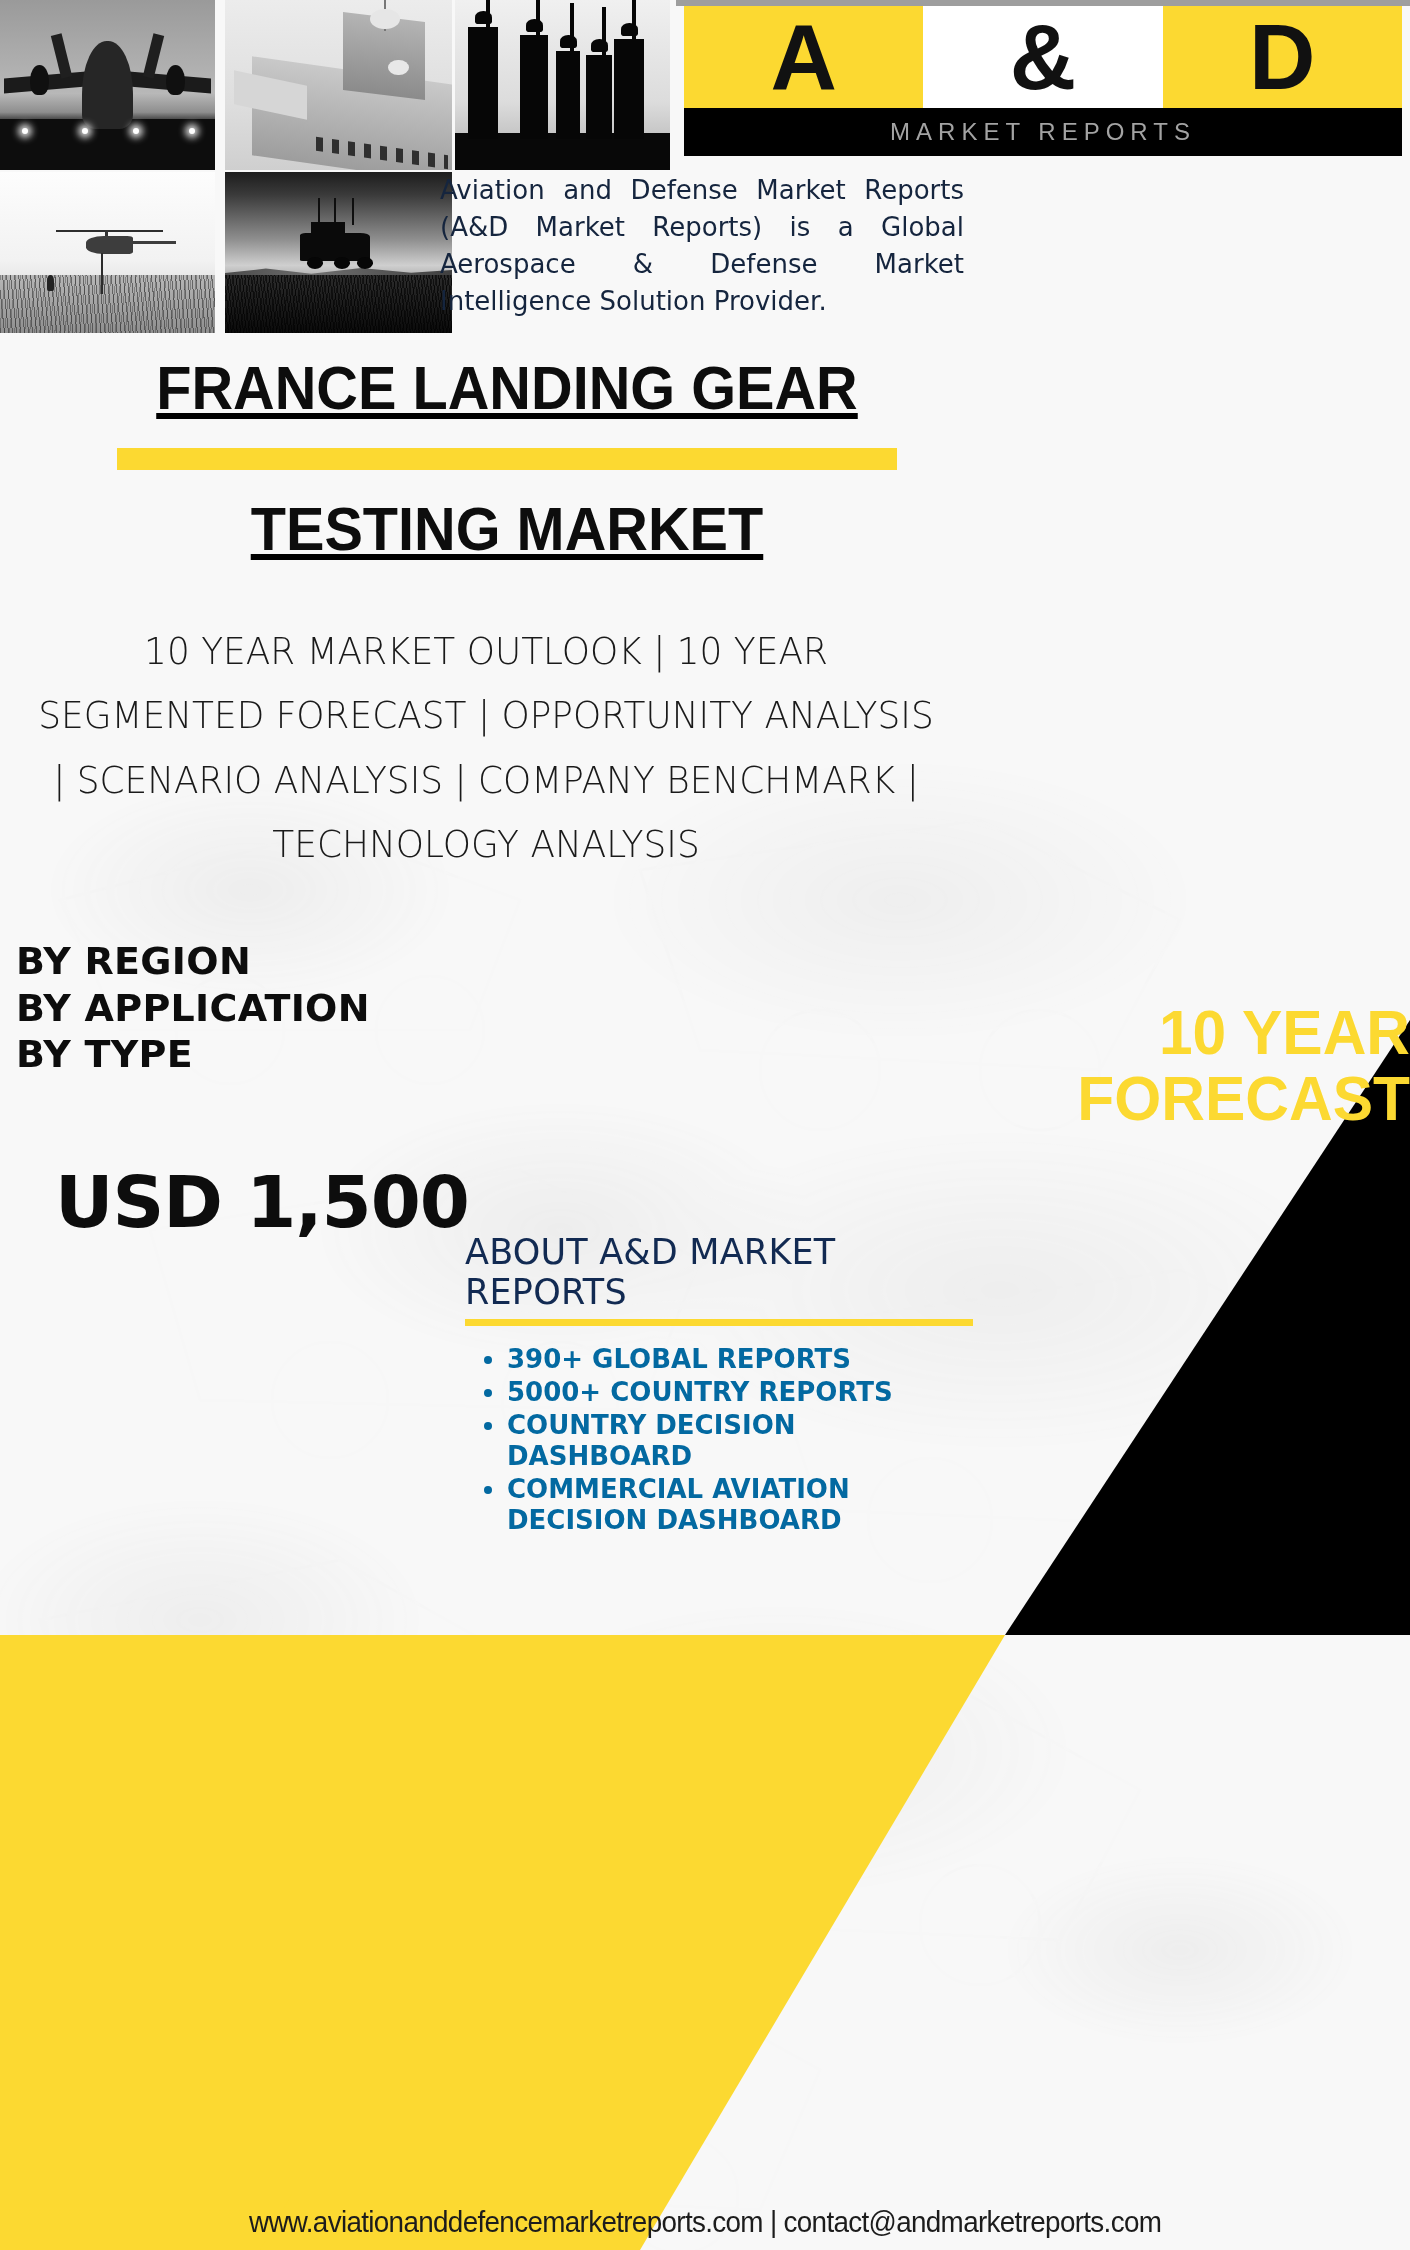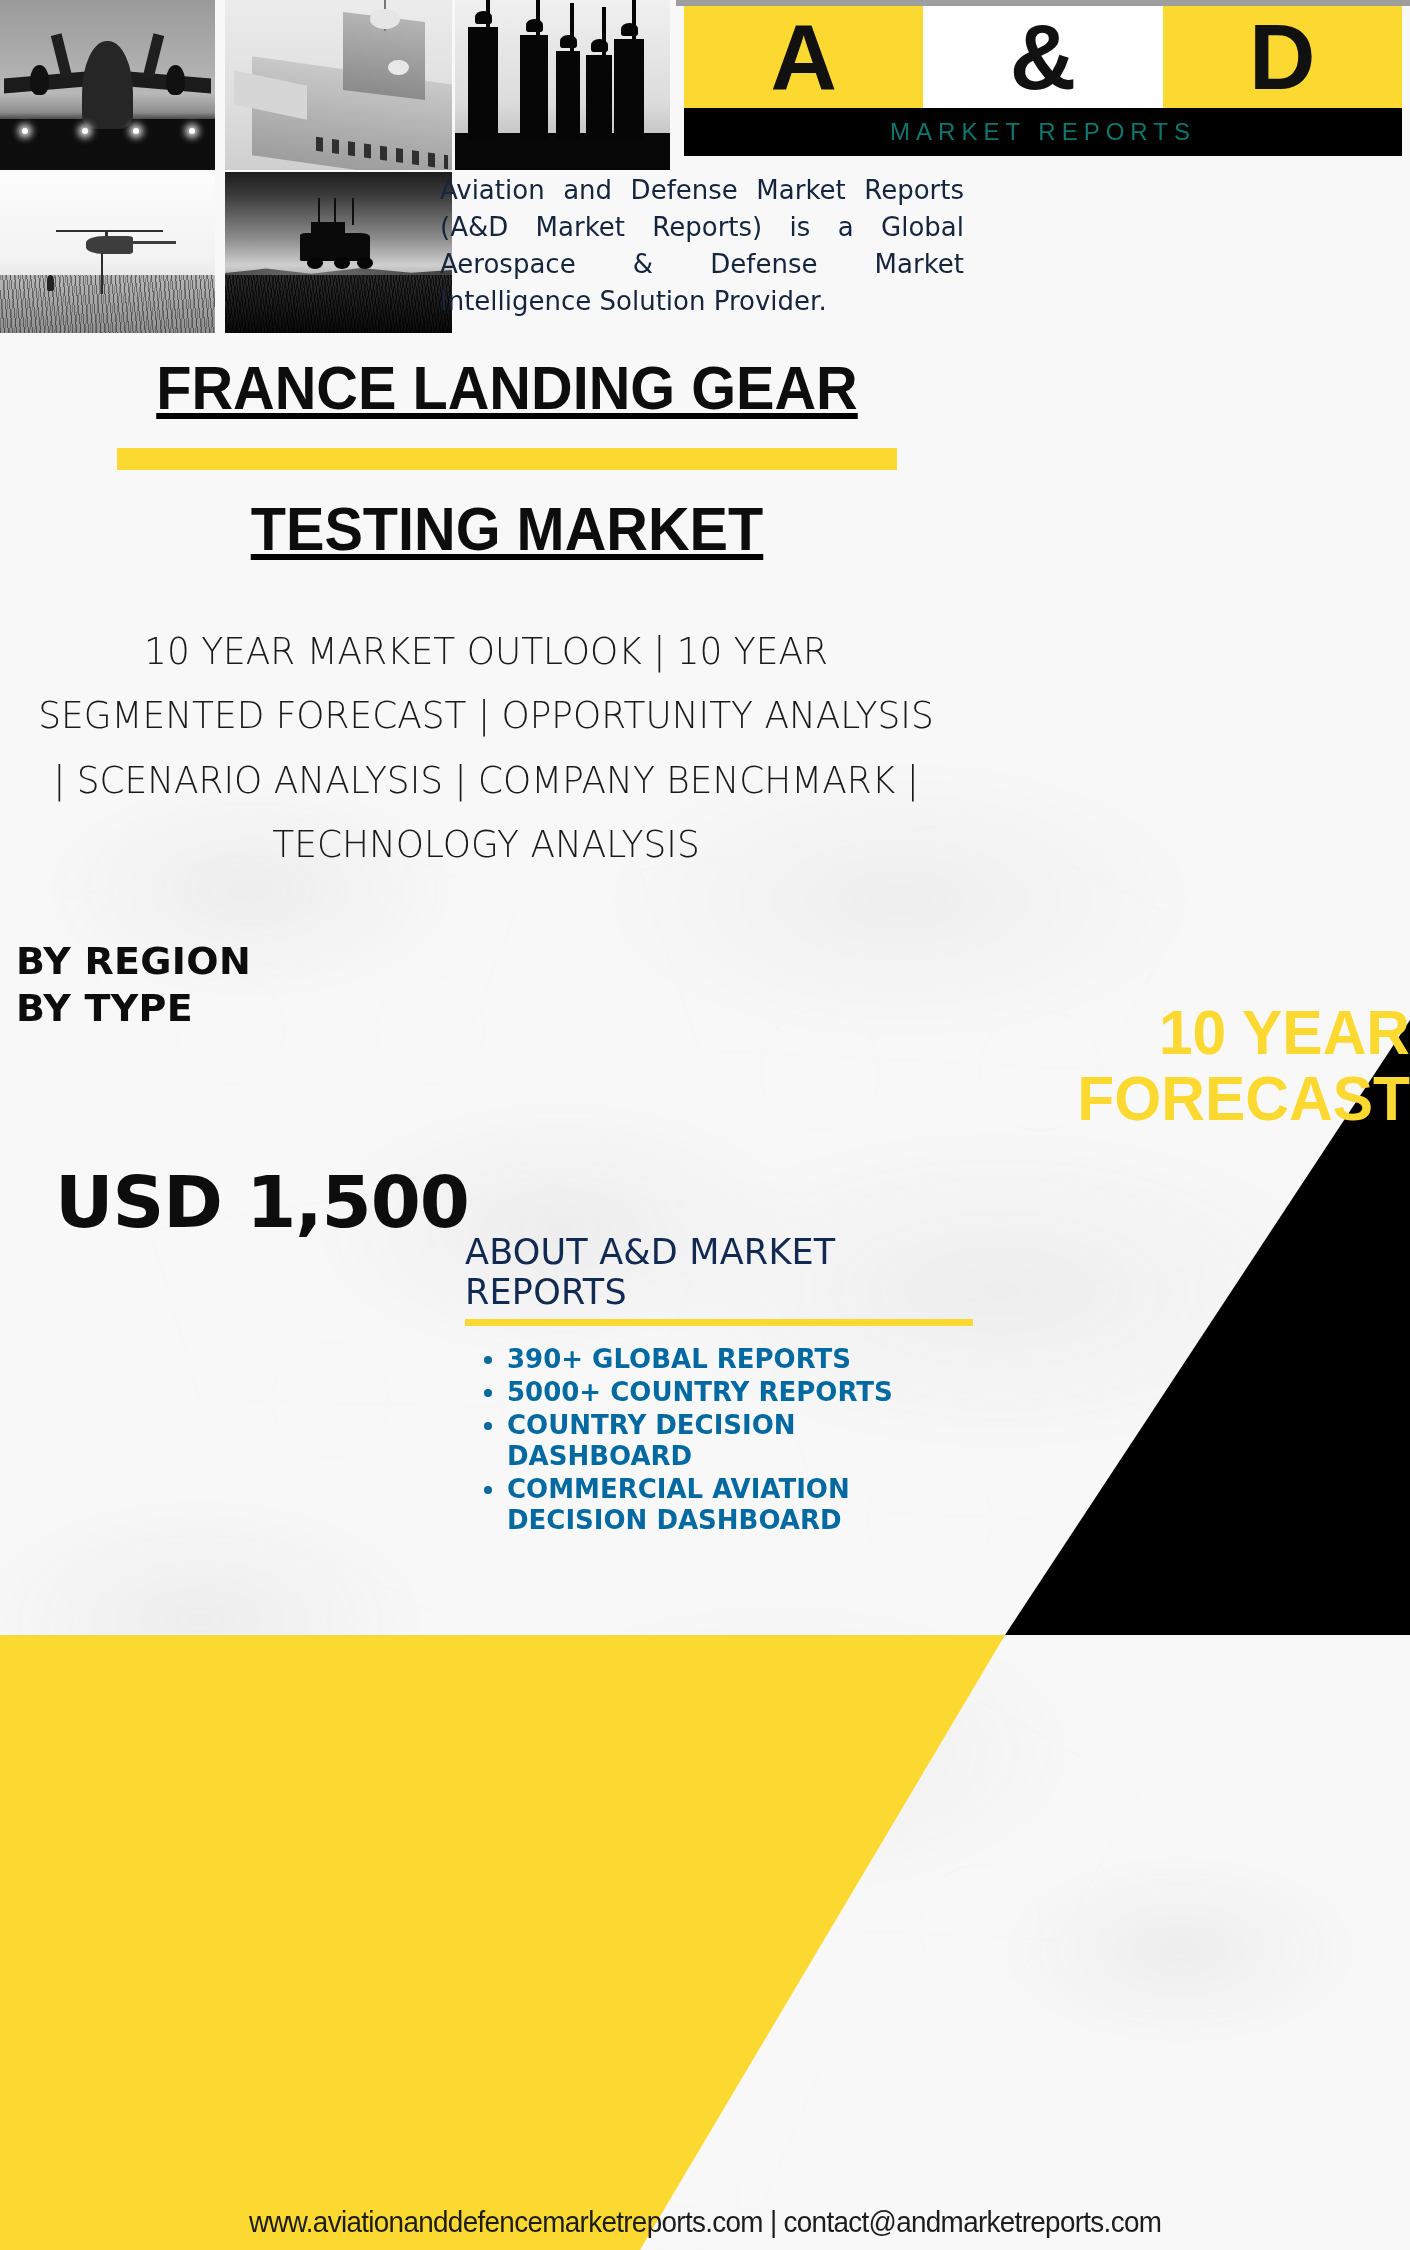--- a/index.html
+++ b/index.html
@@ -160,21 +160,21 @@
   .logo { position:absolute; left:676px; top:0; width:734px; height:160px; }
   .logo .topline { position:absolute; left:0; top:0; width:100%; height:6px; background:#9e9e9e; }
   .logo .cells { position:absolute; left:8px; top:6px; width:718px; height:102px; display:flex; }
   .logo .cell { flex:1; display:flex; align-items:center; justify-content:center;
                 font-size:92px; font-weight:700; color:#111; line-height:1;
                 font-family:"Liberation Sans", sans-serif; }
   .logo .cell.y { background:#fcd931; }
   .logo .cell.w { background:#ffffff; }
   .logo .band { position:absolute; left:8px; top:108px; width:718px; height:48px;
                 background:#000; display:flex; align-items:center; justify-content:center; }
-  .logo .band span { color:#0f766e; font-size:24px; font-weight:400; letter-spacing:6px; }
+  .logo .band span { color:#a3a3a3; font-size:24px; font-weight:400; letter-spacing:6px; }
 
   
   .intro {
     position:absolute; left:440px; top:172px; width:524px;
     font-size:26px; line-height:1.42; color:#15253e;
     text-align:justify; text-justify:inter-word;
     font-family:"DejaVu Sans", sans-serif;
   }
 
   
@@ -379,20 +379,21 @@
   <div class="title-wrap">
     <div class="title-line">FRANCE LANDING GEAR</div>
     <div class="title-rule"></div>
     <div class="title-line">TESTING MARKET</div>
   </div>
 
   <div class="subtitle">10 YEAR MARKET OUTLOOK | 10 YEAR SEGMENTED FORECAST | OPPORTUNITY ANALYSIS | SCENARIO ANALYSIS | COMPANY BENCHMARK | TECHNOLOGY ANALYSIS</div>
 
   <div class="segments">
     <div>BY REGION</div>
+    <div>BY APPLICATION</div>
     <div>BY TYPE</div>
   </div>
 
   <svg class="black-diag" viewBox="0 0 1410 2250" preserveAspectRatio="none">
     <polygon points="1410,1020 1410,1635 1005,1635" fill="#000000"></polygon>
     <polygon points="0,1635 1410,1635 1410,1648 745,1648" fill="#000000" opacity="0"></polygon>
     <polygon points="0,1635 1005,1635 640,2250 0,2250" fill="#fcd931"></polygon>
     <polygon points="0,2194 292,2194 260,2250 0,2250" fill="#fcd931"></polygon>
   </svg>
 

